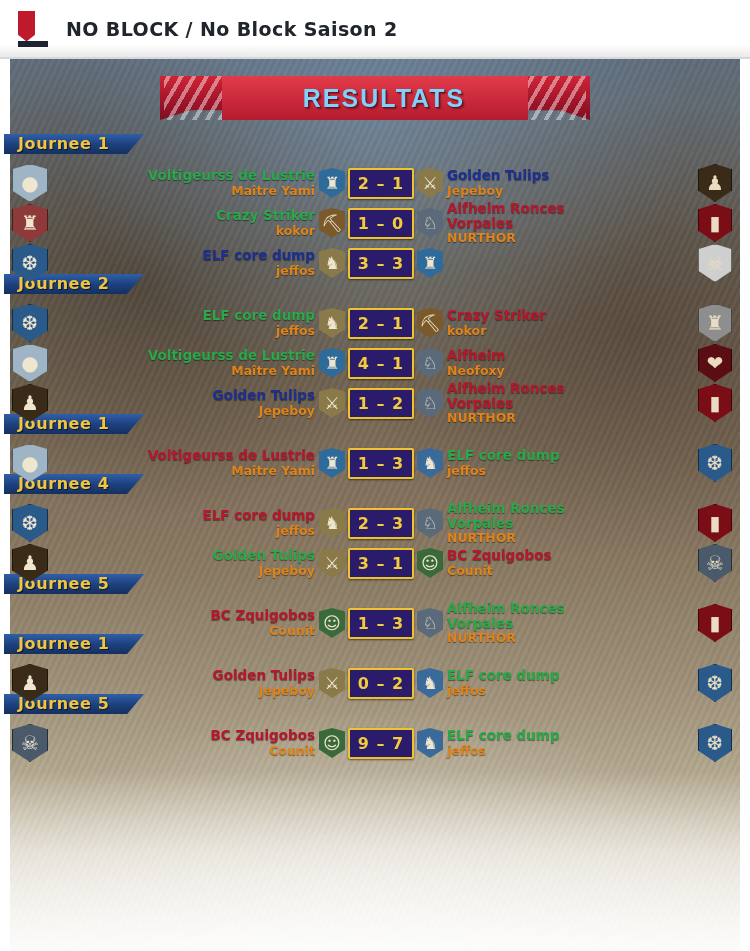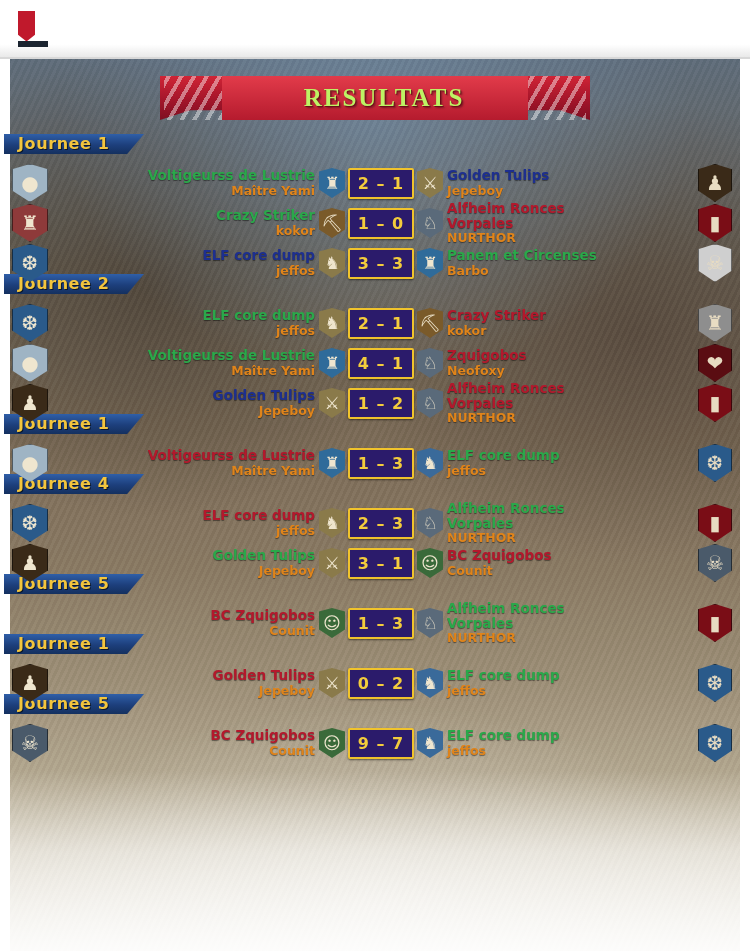--- a/index.html
+++ b/index.html
@@ -77,22 +77,22 @@
   .banner .stripes{
     position:absolute;top:6px;height:44px;width:58px;
     background:repeating-linear-gradient(-60deg,rgba(255,255,255,.55) 0 4px, rgba(255,255,255,0) 4px 11px);
     opacity:.8;
   }
   .banner .stripes.l{left:4px;}
   .banner .stripes.r{right:4px;}
   .banner .btext{
     position:absolute;left:18px;right:0;top:6px;height:44px;
     display:flex;align-items:center;justify-content:center;
-    color:#bef264;font-weight:bold;font-size:25px;letter-spacing:2px;
-    font-family:Liberation Serif, serif;
+    color:#7dd3fc;font-weight:bold;font-size:25px;letter-spacing:2px;
+    font-family:Liberation Sans, sans-serif;
     text-shadow:1px 1px 0 #6d0d1b, 2px 2px 2px rgba(0,0,0,.4);
   }
 
   
   .jtab{
     position:absolute;left:4px;height:20px;width:140px;
     background:linear-gradient(180deg,#2f5fa8 0%,#1d3f7c 55%,#14305f 100%);
     clip-path:polygon(0 0,100% 0,88% 100%,0 100%);
     display:flex;align-items:flex-start;
     box-shadow:0 1px 3px rgba(0,0,0,.45);
@@ -164,20 +164,21 @@
 <div class="bg"></div>
 <div class="whitewash"></div>
 <div class="side-bar left"></div>
 <div class="side-bar right"></div>
 
 <div class="topbar">
   <div class="logo-mark">
     <div class="red"></div>
       <div class="dark"></div>
   </div>
+  <div class="title">NO BLOCK / No Block Saison 2</div>
 </div>
 
 <div class="banner">
   <div class="ribbon"></div>
   <div class="stripes l"></div>
   <div class="stripes r"></div>
   <div class="inner"></div>
   <div class="btext">RESULTATS</div>
 </div>
 
@@ -238,24 +239,20 @@
       </div>
       <div class="emb">
         <div class="shield" style="background:#8a7a4a"></div>
         <div class="gl" style="color:#efe6cf">♞</div>
       </div>
       <div class="score">3 – 3</div>
       <div class="emb">
         <div class="shield" style="background:#2f6b9a"></div>
         <div class="gl" style="color:#efe6cf">♜</div>
       </div>
-      <div class="team away">
-        <div class="tname" style="color:#2aa84a">Panem et Circenses</div>
-        <div class="coach">Barbo</div>
-      </div>
     </div>
     <div class="rightemb" style="top:244px;">
       <div class="shield" style="background:#cfcfcf"></div>
       <div class="gl" style="color:#e8dcc2">☠</div>
     </div>
     <div class="jtab" style="top:274px;">
       <span>Journee 2</span>
     </div>
     <div class="match" style="top:304px;">
       <div class="team home">
@@ -288,21 +285,21 @@
       <div class="emb">
         <div class="shield" style="background:#2f6b9a"></div>
         <div class="gl" style="color:#efe6cf">♜</div>
       </div>
       <div class="score">4 – 1</div>
       <div class="emb">
         <div class="shield" style="background:#5a6a7a"></div>
         <div class="gl" style="color:#efe6cf">♘</div>
       </div>
       <div class="team away">
-        <div class="tname" style="color:#b3182c">Zquigobos</div>
+        <div class="tname" style="color:#b3182c">Alfheim</div>
         <div class="coach">Neofoxy</div>
       </div>
     </div>
     <div class="rightemb" style="top:344px;">
       <div class="shield" style="background:#5a0d12"></div>
       <div class="gl" style="color:#e8dcc2">❤</div>
     </div>
     <div class="match" style="top:384px;">
       <div class="team home">
         <div class="tname" style="color:#1d2f8f">Golden Tulips</div>

